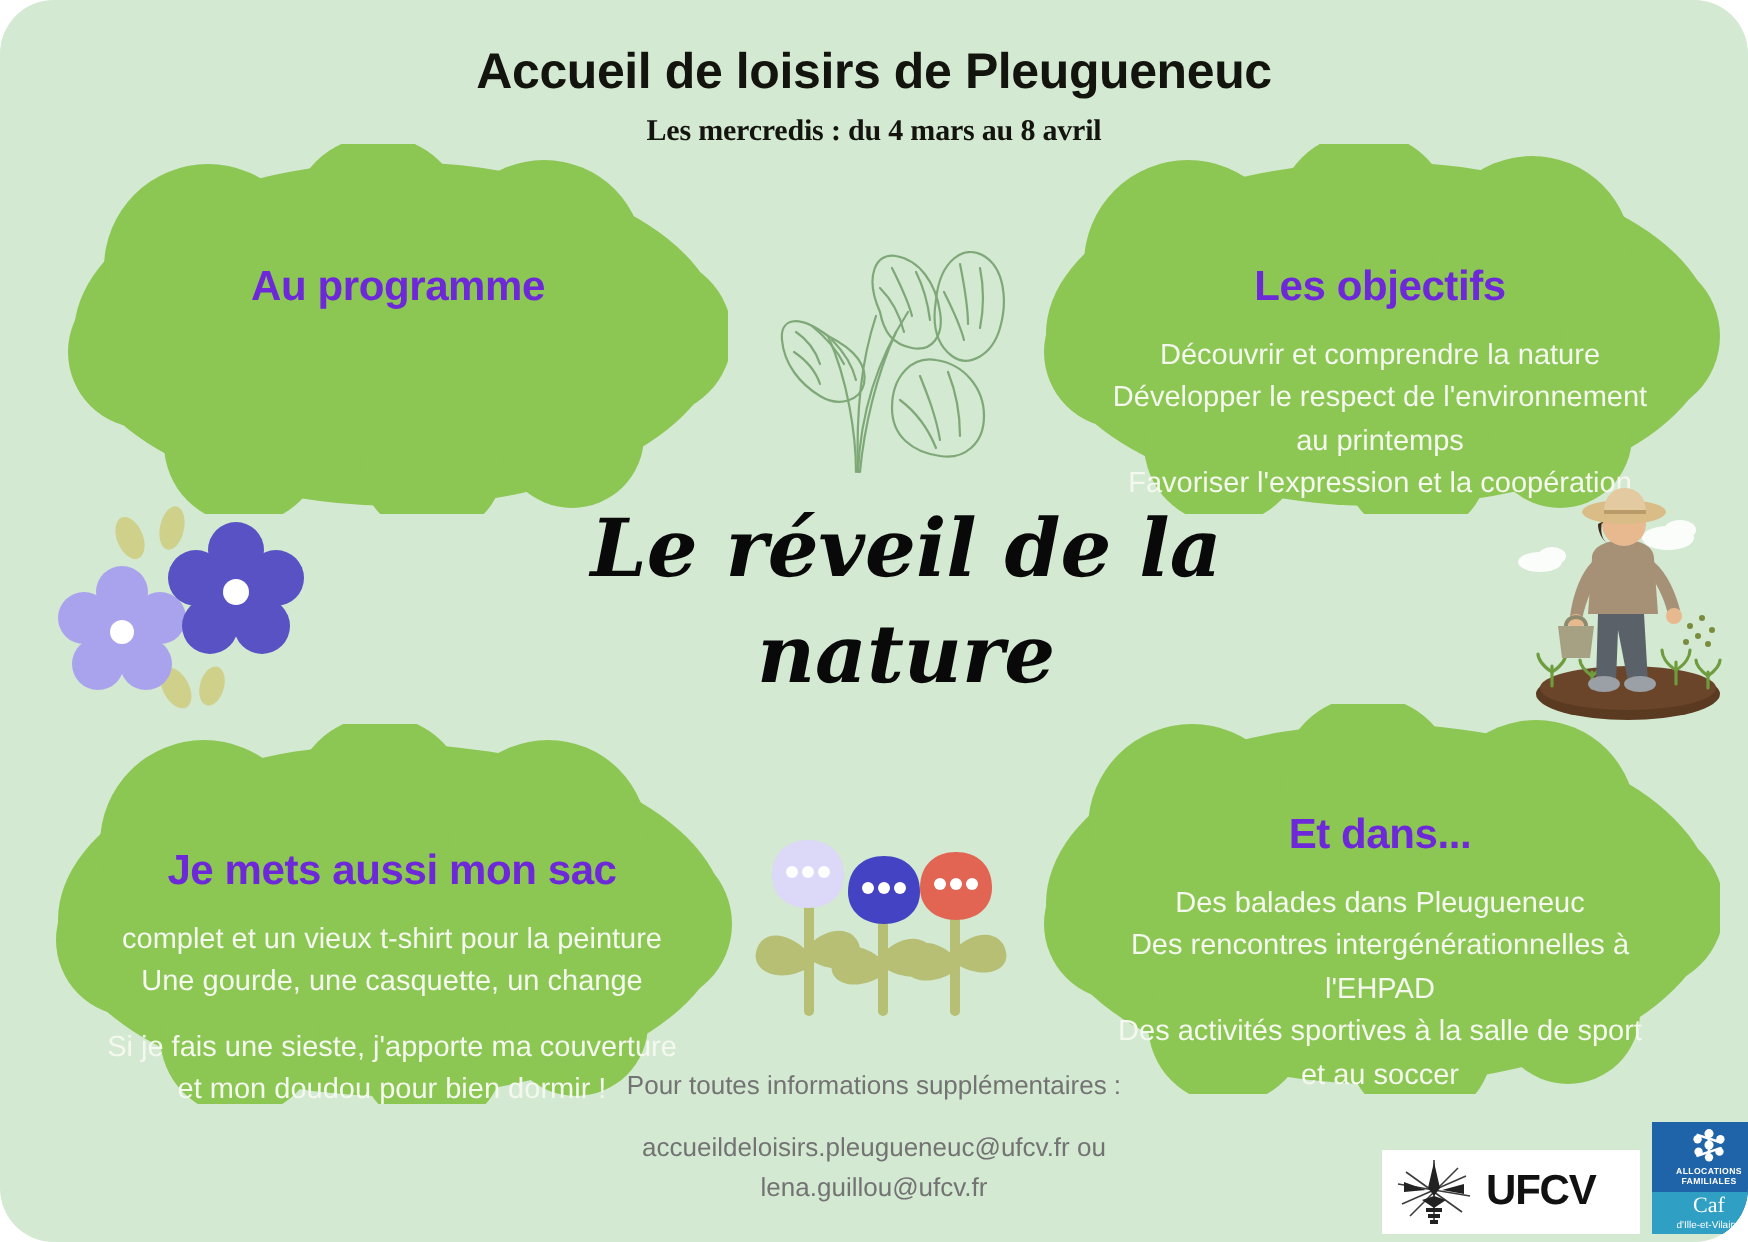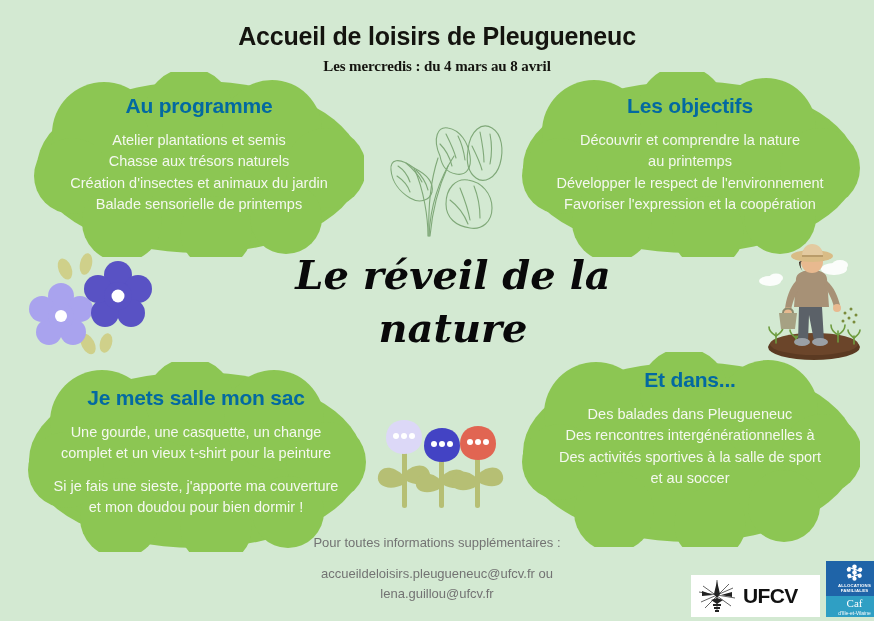--- a/index.html
+++ b/index.html
@@ -8,20 +8,21 @@
     padding: 0;
     background: #ffffff;
   }
   #poster {
     position: relative;
     width: 874px;
     height: 621px;
     overflow: hidden;
     background: #d3e9d2;
     font-family: "Liberation Sans", sans-serif;
+    border-radius: 27px;
   }
 
   
   .header {
     position: absolute;
     left: 0;
     top: 22px;
     width: 874px;
     text-align: center;
     z-index: 40;
@@ -66,22 +67,23 @@
     flex-direction: column;
     align-items: center;
     z-index: 12;
     pointer-events: none;
   }
   .cloud-heading {
     font-family: "Liberation Sans", sans-serif;
     font-weight: 700;
     font-size: 21px;
     letter-spacing: -0.2px;
-    color: #0369a1;
+    color: #6d28d9;
     text-align: center;
+    margin-top: 38px;
   }
   .cloud-lines {
     margin-top: 12px;
     font-family: "Liberation Sans", sans-serif;
     font-size: 14.5px;
     line-height: 1.48;
     color: #f4f8ef;
     text-align: center;
     padding: 0 14px;
   }
@@ -246,26 +248,20 @@
         <circle cx="238" cy="58" r="50"></circle>
         <circle cx="292" cy="96" r="40"></circle>
         <circle cx="38" cy="104" r="38"></circle>
         <circle cx="88" cy="150" r="40"></circle>
         <circle cx="182" cy="160" r="36"></circle>
         <circle cx="252" cy="146" r="36"></circle>
       </g>
     </svg>
     <div class="cloud-content">
       <div class="cloud-heading">Au programme</div>
-      <div class="cloud-lines">
-        <div>Atelier plantations et semis</div>
-        <div>Chasse aux trésors naturels</div>
-        <div>Création d'insectes et animaux du jardin</div>
-        <div>Balade sensorielle de printemps</div>
-      </div>
     </div>
   </div>
 
   <div class="cloud" id="cloud-objectifs">
     <svg viewBox="0 0 340 185" preserveAspectRatio="none">
       <g class="cloud-body">
         <ellipse cx="170" cy="95" rx="167" ry="86"></ellipse>
         <circle cx="74" cy="60" r="52"></circle>
         <circle cx="162" cy="38" r="44"></circle>
         <circle cx="246" cy="56" r="50"></circle>
@@ -273,46 +269,46 @@
         <circle cx="40" cy="104" r="38"></circle>
         <circle cx="92" cy="150" r="40"></circle>
         <circle cx="188" cy="160" r="36"></circle>
         <circle cx="260" cy="146" r="36"></circle>
       </g>
     </svg>
     <div class="cloud-content">
       <div class="cloud-heading">Les objectifs</div>
       <div class="cloud-lines">
         <div>Découvrir et comprendre la nature</div>
+        <div>Développer le respect de l'environnement</div>
         <div>au printemps</div>
-        <div>Développer le respect de l'environnement</div>
         <div>Favoriser l'expression et la coopération</div>
       </div>
     </div>
   </div>
 
   <div class="cloud" id="cloud-sac">
     <svg viewBox="0 0 340 190" preserveAspectRatio="none">
       <g class="cloud-body">
         <ellipse cx="170" cy="98" rx="167" ry="88"></ellipse>
         <circle cx="76" cy="60" r="52"></circle>
         <circle cx="164" cy="40" r="44"></circle>
         <circle cx="248" cy="58" r="50"></circle>
         <circle cx="300" cy="100" r="40"></circle>
         <circle cx="40" cy="108" r="38"></circle>
         <circle cx="94" cy="156" r="40"></circle>
         <circle cx="190" cy="166" r="36"></circle>
         <circle cx="262" cy="150" r="36"></circle>
       </g>
     </svg>
     <div class="cloud-content">
-      <div class="cloud-heading">Je mets salle mon sac</div>
+      <div class="cloud-heading">Je mets aussi mon sac</div>
       <div class="cloud-lines">
+        <div>complet et un vieux t-shirt pour la peinture</div>
         <div>Une gourde, une casquette, un change</div>
-        <div>complet et un vieux t-shirt pour la peinture</div>
         <span class="blank"></span>
         <div>Si je fais une sieste, j'apporte ma couverture</div>
         <div>et mon doudou pour bien dormir !</div>
       </div>
     </div>
   </div>
 
   <div class="cloud" id="cloud-aussi">
     <svg viewBox="0 0 340 195" preserveAspectRatio="none">
       <g class="cloud-body">
@@ -325,20 +321,21 @@
         <circle cx="94" cy="160" r="40"></circle>
         <circle cx="190" cy="172" r="36"></circle>
         <circle cx="264" cy="154" r="36"></circle>
       </g>
     </svg>
     <div class="cloud-content">
       <div class="cloud-heading">Et dans...</div>
       <div class="cloud-lines">
         <div>Des balades dans Pleugueneuc</div>
         <div>Des rencontres intergénérationnelles à</div>
+        <div>l'EHPAD</div>
         <div>Des activités sportives à la salle de sport</div>
         <div>et au soccer</div>
       </div>
     </div>
   </div>
 
   <div class="main-title">
     <div>Le réveil de la</div>
     <div>nature</div>
   </div>

